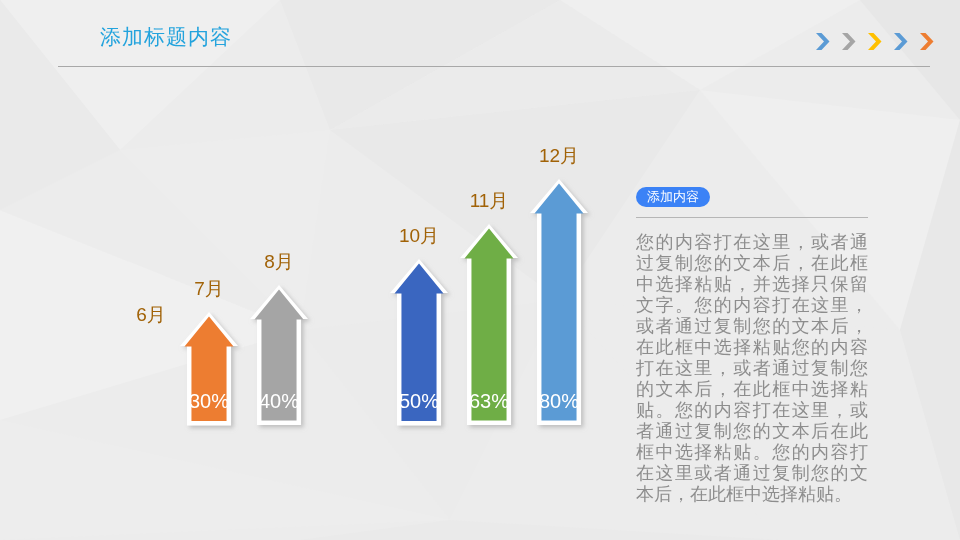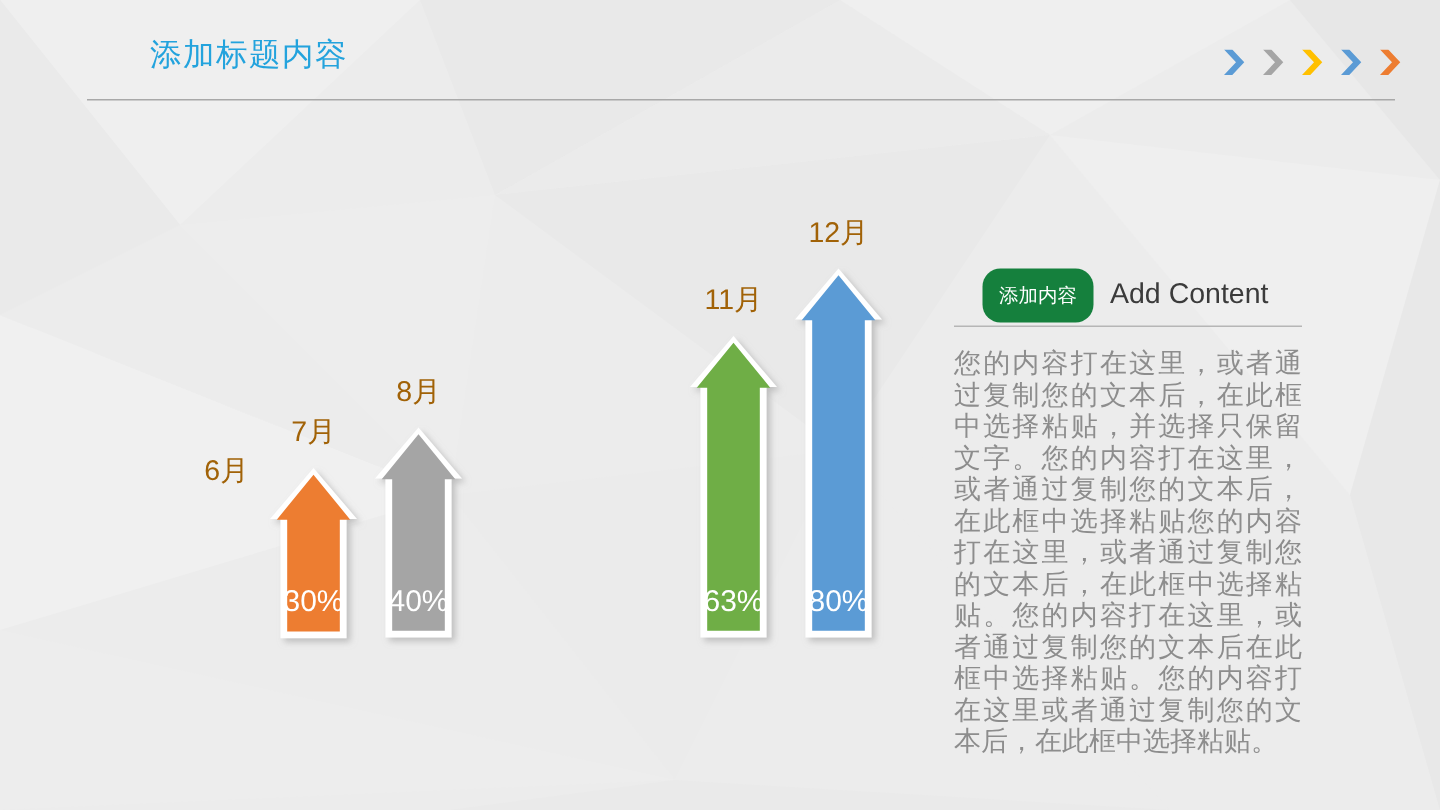--- a/index.html
+++ b/index.html
@@ -128,29 +128,28 @@
     display: flex;
     align-items: center;
     gap: 11px;
     height: 26px;
   }
 
   #content-badge {
     display: inline-flex;
     align-items: center;
     justify-content: center;
-    height: 36px;
+    height: 20px;
     padding: 0 11px;
     border-radius: 12px;
-    background: #15803d;
+    background: #3b82f6;
     color: #ffffff;
     font-size: 13px;
     line-height: 24px;
     white-space: nowrap;
-    margin-left: 19px;
   }
 
   #content-title {
     font-size: 19px;
     line-height: 24px;
     color: #3b3b3b;
     white-space: nowrap;
   }
 
   #content-rule {
@@ -242,20 +241,35 @@
               <filter id="sh2" x="-40%" y="-20%" width="190%" height="150%">
                 <feDropShadow dx="2.5" dy="2.5" stdDeviation="2.2" flood-color="#9a9a9a" flood-opacity="0.55"></feDropShadow>
               </filter>
             </defs>
             <polygon points="29,0 58,34 51.04,34 51.04,140 6.96,140 6.96,34 0,34" fill="#ffffff" filter="url(#sh2)"></polygon>
             <polygon points="29,4.5 53.5,34.45 46.54,34.45 46.54,135.5 11.46,135.5 11.46,34.45 4.5,34.45" fill="#A5A5A5"></polygon>
           </svg>
           <div class="bar-value">40%</div>
         </div>
       </div>
+      <div class="bar-group" style="left: 390px; width: 58px; height: 200.5px;">
+        <div class="bar-label" style="top: 0px;">10月</div>
+        <div class="arrow-wrap" style="width: 58px; height: 166.5px;">
+          <svg class="arrow-svg" width="58" height="166.5" viewBox="0 0 58 166.5">
+            <defs>
+              <filter id="sh4" x="-40%" y="-20%" width="190%" height="150%">
+                <feDropShadow dx="2.5" dy="2.5" stdDeviation="2.2" flood-color="#9a9a9a" flood-opacity="0.55"></feDropShadow>
+              </filter>
+            </defs>
+            <polygon points="29,0 58,34 51.04,34 51.04,166.5 6.96,166.5 6.96,34 0,34" fill="#ffffff" filter="url(#sh4)"></polygon>
+            <polygon points="29,4.5 53.5,34.45 46.54,34.45 46.54,162 11.46,162 11.46,34.45 4.5,34.45" fill="#3A66C0"></polygon>
+          </svg>
+          <div class="bar-value">50%</div>
+        </div>
+      </div>
       <div class="bar-group" style="left: 460px; width: 58px; height: 234.95px;">
         <div class="bar-label" style="top: 0px;">11月</div>
         <div class="arrow-wrap" style="width: 58px; height: 200.95px;">
           <svg class="arrow-svg" width="58" height="200.95" viewBox="0 0 58 200.95">
             <defs>
               <filter id="sh5" x="-40%" y="-20%" width="190%" height="150%">
                 <feDropShadow dx="2.5" dy="2.5" stdDeviation="2.2" flood-color="#9a9a9a" flood-opacity="0.55"></feDropShadow>
               </filter>
             </defs>
             <polygon points="29,0 58,34 51.04,34 51.04,200.95 6.96,200.95 6.96,34 0,34" fill="#ffffff" filter="url(#sh5)"></polygon>
@@ -277,19 +291,18 @@
             <polygon points="29,4.5 53.5,34.45 46.54,34.45 46.54,241.5 11.46,241.5 11.46,34.45 4.5,34.45" fill="#5B9BD5"></polygon>
           </svg>
           <div class="bar-value">80%</div>
         </div>
       </div>
     </div>
 
   <div id="content-panel">
     <div id="content-heading-row">
       <span id="content-badge">添加内容</span>
-      <span id="content-title">Add Content</span>
     </div>
     <div id="content-rule"></div>
     <p id="content-body">您的内容打在这里，或者通过复制您的文本后，在此框中选择粘贴，并选择只保留文字。您的内容打在这里，或者通过复制您的文本后，在此框中选择粘贴您的内容打在这里，或者通过复制您的文本后，在此框中选择粘贴。您的内容打在这里，或者通过复制您的文本后在此框中选择粘贴。您的内容打在这里或者通过复制您的文本后，在此框中选择粘贴。</p>
   </div>
 
 </div>
 
 </body></html>

